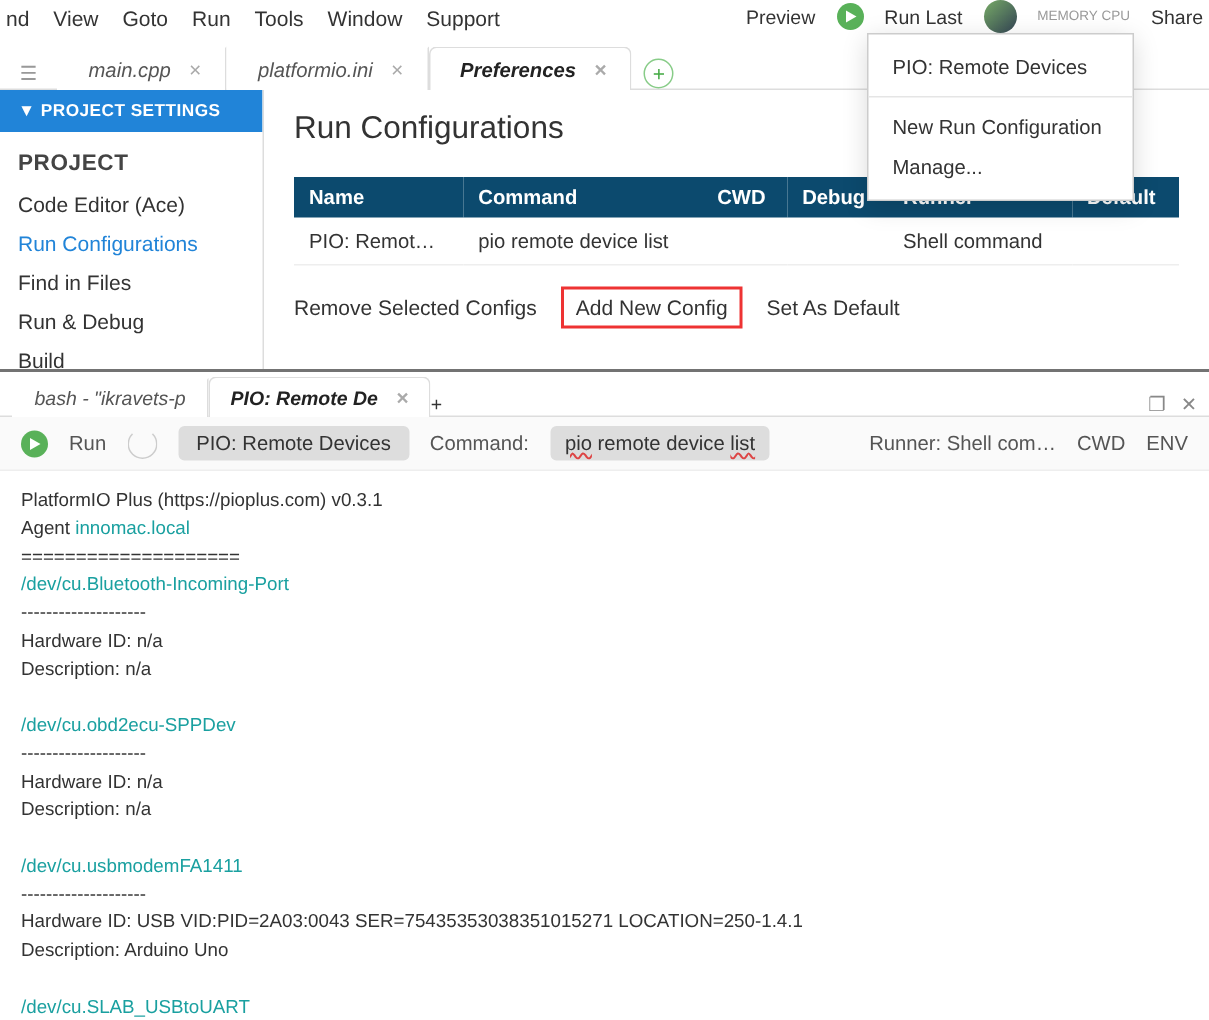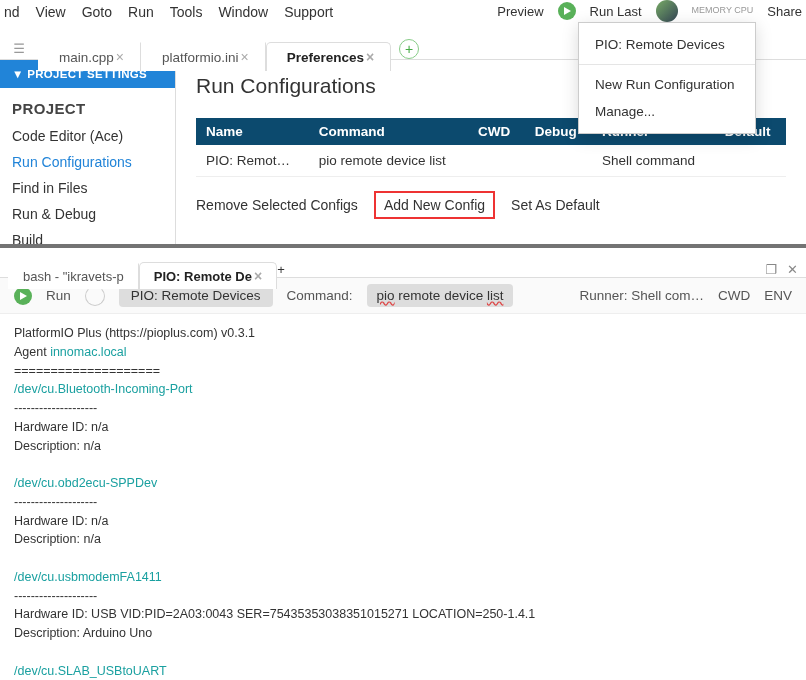--- a/index.html
+++ b/index.html
@@ -13,27 +13,27 @@
     .avatar { width:22px; height:22px; border-radius:50%; background: linear-gradient(135deg,#7a6,#345); }
     .mem-box { font-size:9px; color:#999; line-height:1.1; }
     .mem-box .bar { width:40px; height:5px; background:#eee; border-radius:2px; margin-top:1px;}
     
     .dropdown { position:absolute; top:22px; right:50px; width:178px; background:#fff; border:1px solid #ccc; box-shadow: 0 4px 16px rgba(0,0,0,0.15); z-index:100; padding:8px 0;}
     .dropdown .dd-item { padding: 6px 16px; font-size:13.5px; cursor:pointer;}
     .dropdown hr { border:none; border-top:1px solid #e5e5e5; margin:6px 0;}
     
     .tabrow { display:flex; align-items:flex-end; height:32px; border-bottom:1px solid #ddd; padding:0 8px; position:relative;}
     .tabrow .icon-left { width:22px; height:22px; display:flex; align-items:center; justify-content:center; color:#999; margin-right:8px;}
-    .tab { display:flex; align-items:center; gap:2px; padding: 6px 16px 6px 20px; font-size:13.5px; color:#555; border:1px solid transparent; border-bottom:none; position:relative; top:12px; background:#fff;}
+    .tab { display:flex; align-items:center; gap:12px; padding: 6px 16px 6px 20px; font-size:13.5px; color:#555; border:1px solid transparent; border-bottom:none; position:relative; top:1px; background:#fff;font-style:italic;}
     .tab.active { border-color:#ddd; border-radius:5px 5px 0 0; font-weight:600; color:#222; }
     .tab:not(.active) { border-right:1px solid #ddd; border-radius:0;}
     .tab .close { color:#aaa; font-size:14px; }
     .tabrow .add { width:20px; height:20px; border-radius:50%; border:1px solid #8c8; color:#4a4; display:flex; align-items:center; justify-content:center; margin-left:8px; font-size:14px; line-height:1;}
     
-    .main-split { display:flex; height:188px; border-bottom:4px solid #737373; }
+    .main-split { display:flex; height:188px; border-bottom:2px solid #737373; }
     .sidebar { width:176px; border-right:1px solid #ddd; overflow:hidden;}
     .sidebar .ps-header { background:#2184d8; color:#fff; font-size:11.5px; font-weight:700; padding:8px 12px; letter-spacing:0.3px;}
     .sidebar .section-label { font-size:15px; font-weight:700; color:#444; padding: 12px 12px 6px; letter-spacing:0.4px;}
     .sidebar .nav-item { font-size:14px; padding:5px 12px; cursor:pointer; color:#333;}
     .sidebar .nav-item.selected { color:#2184d8;}
     .content { flex:1; padding: 14px 20px 0; overflow:hidden;}
     .content h1 { font-size:21px; font-weight:400; color:#333; margin-bottom:20px;}
     .table { width:100%; border-collapse:collapse; font-size:13.5px;}
     .table th { background:#0c4a6e; color:#fff; text-align:left; padding:6px 10px; font-weight:700;}
     .table td { padding:8px 10px; border-bottom:1px solid #eee;}

